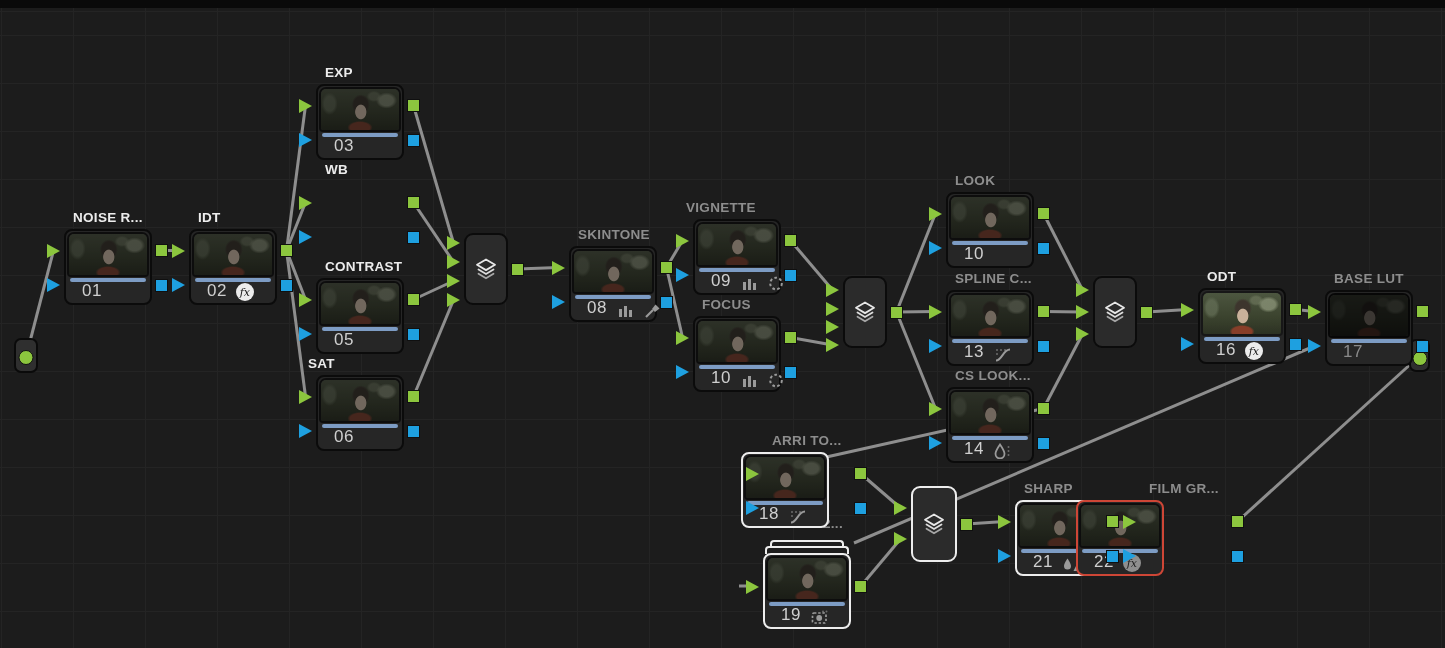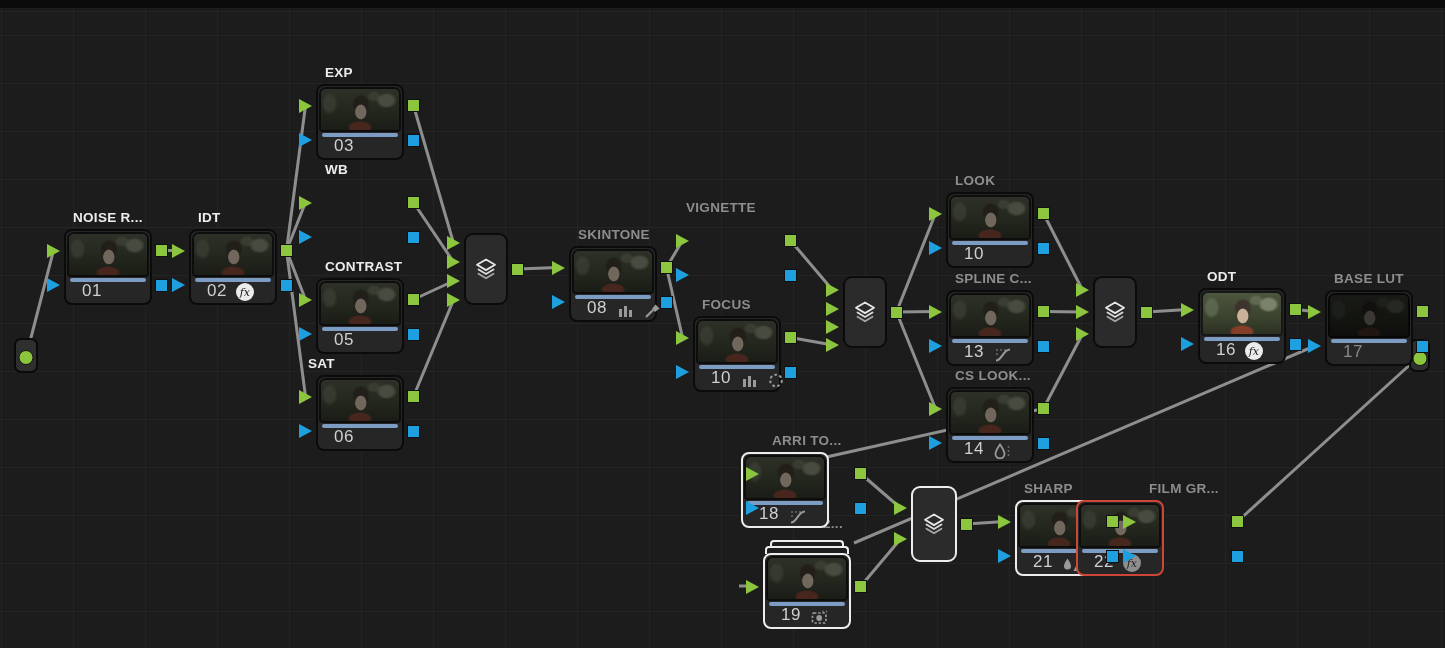--- a/index.html
+++ b/index.html
@@ -238,20 +238,39 @@
             <path d="M9 6 L12.5 1.5 L16.5 5.5 L12 9 Z" fill="#9a9a9a"></path>
           </svg>
         </span>
       </div>
     </div>
     <div class="title grey" style="left: 578px; top: 227px;">SKINTONE</div>
     <div class="tri" style="left: 552px; top: 260.5px;"></div>
     <div class="sq" style="left: 660px; top: 261px;"></div>
     <div class="tri blue" style="left: 552px; top: 295px;"></div>
     <div class="sq blue" style="left: 660px; top: 296px;"></div>
+    <div class="node" style="left: 693px; top: 219px;">
+      <div class="thumb dim"></div>
+      <div class="bar"></div>
+      <div class="labelrow">
+        <span class="num">09</span>
+        <span class="nicon">
+          <svg width="18" height="15" viewBox="0 0 18 15">
+            <rect x="3" y="6" width="3" height="8" fill="#9a9a9a"></rect>
+            <rect x="8" y="3" width="3" height="11" fill="#9a9a9a"></rect>
+            <rect x="13" y="7" width="3" height="7" fill="#9a9a9a"></rect>
+          </svg>
+        </span>
+        <span class="nicon">
+          <svg width="18" height="15" viewBox="0 0 18 15">
+            <circle cx="9" cy="7.5" r="5.8" fill="none" stroke="#9a9a9a" stroke-width="2" stroke-dasharray="2.6 2.4"></circle>
+          </svg>
+        </span>
+      </div>
+    </div>
     <div class="title grey" style="left: 686px; top: 200px;">VIGNETTE</div>
     <div class="tri" style="left: 676px; top: 233.5px;"></div>
     <div class="sq" style="left: 784px; top: 234px;"></div>
     <div class="tri blue" style="left: 676px; top: 268px;"></div>
     <div class="sq blue" style="left: 784px; top: 269px;"></div>
     <div class="node" style="left: 693px; top: 316px;">
       <div class="thumb dim"></div>
       <div class="bar"></div>
       <div class="labelrow">
         <span class="num">10</span>

